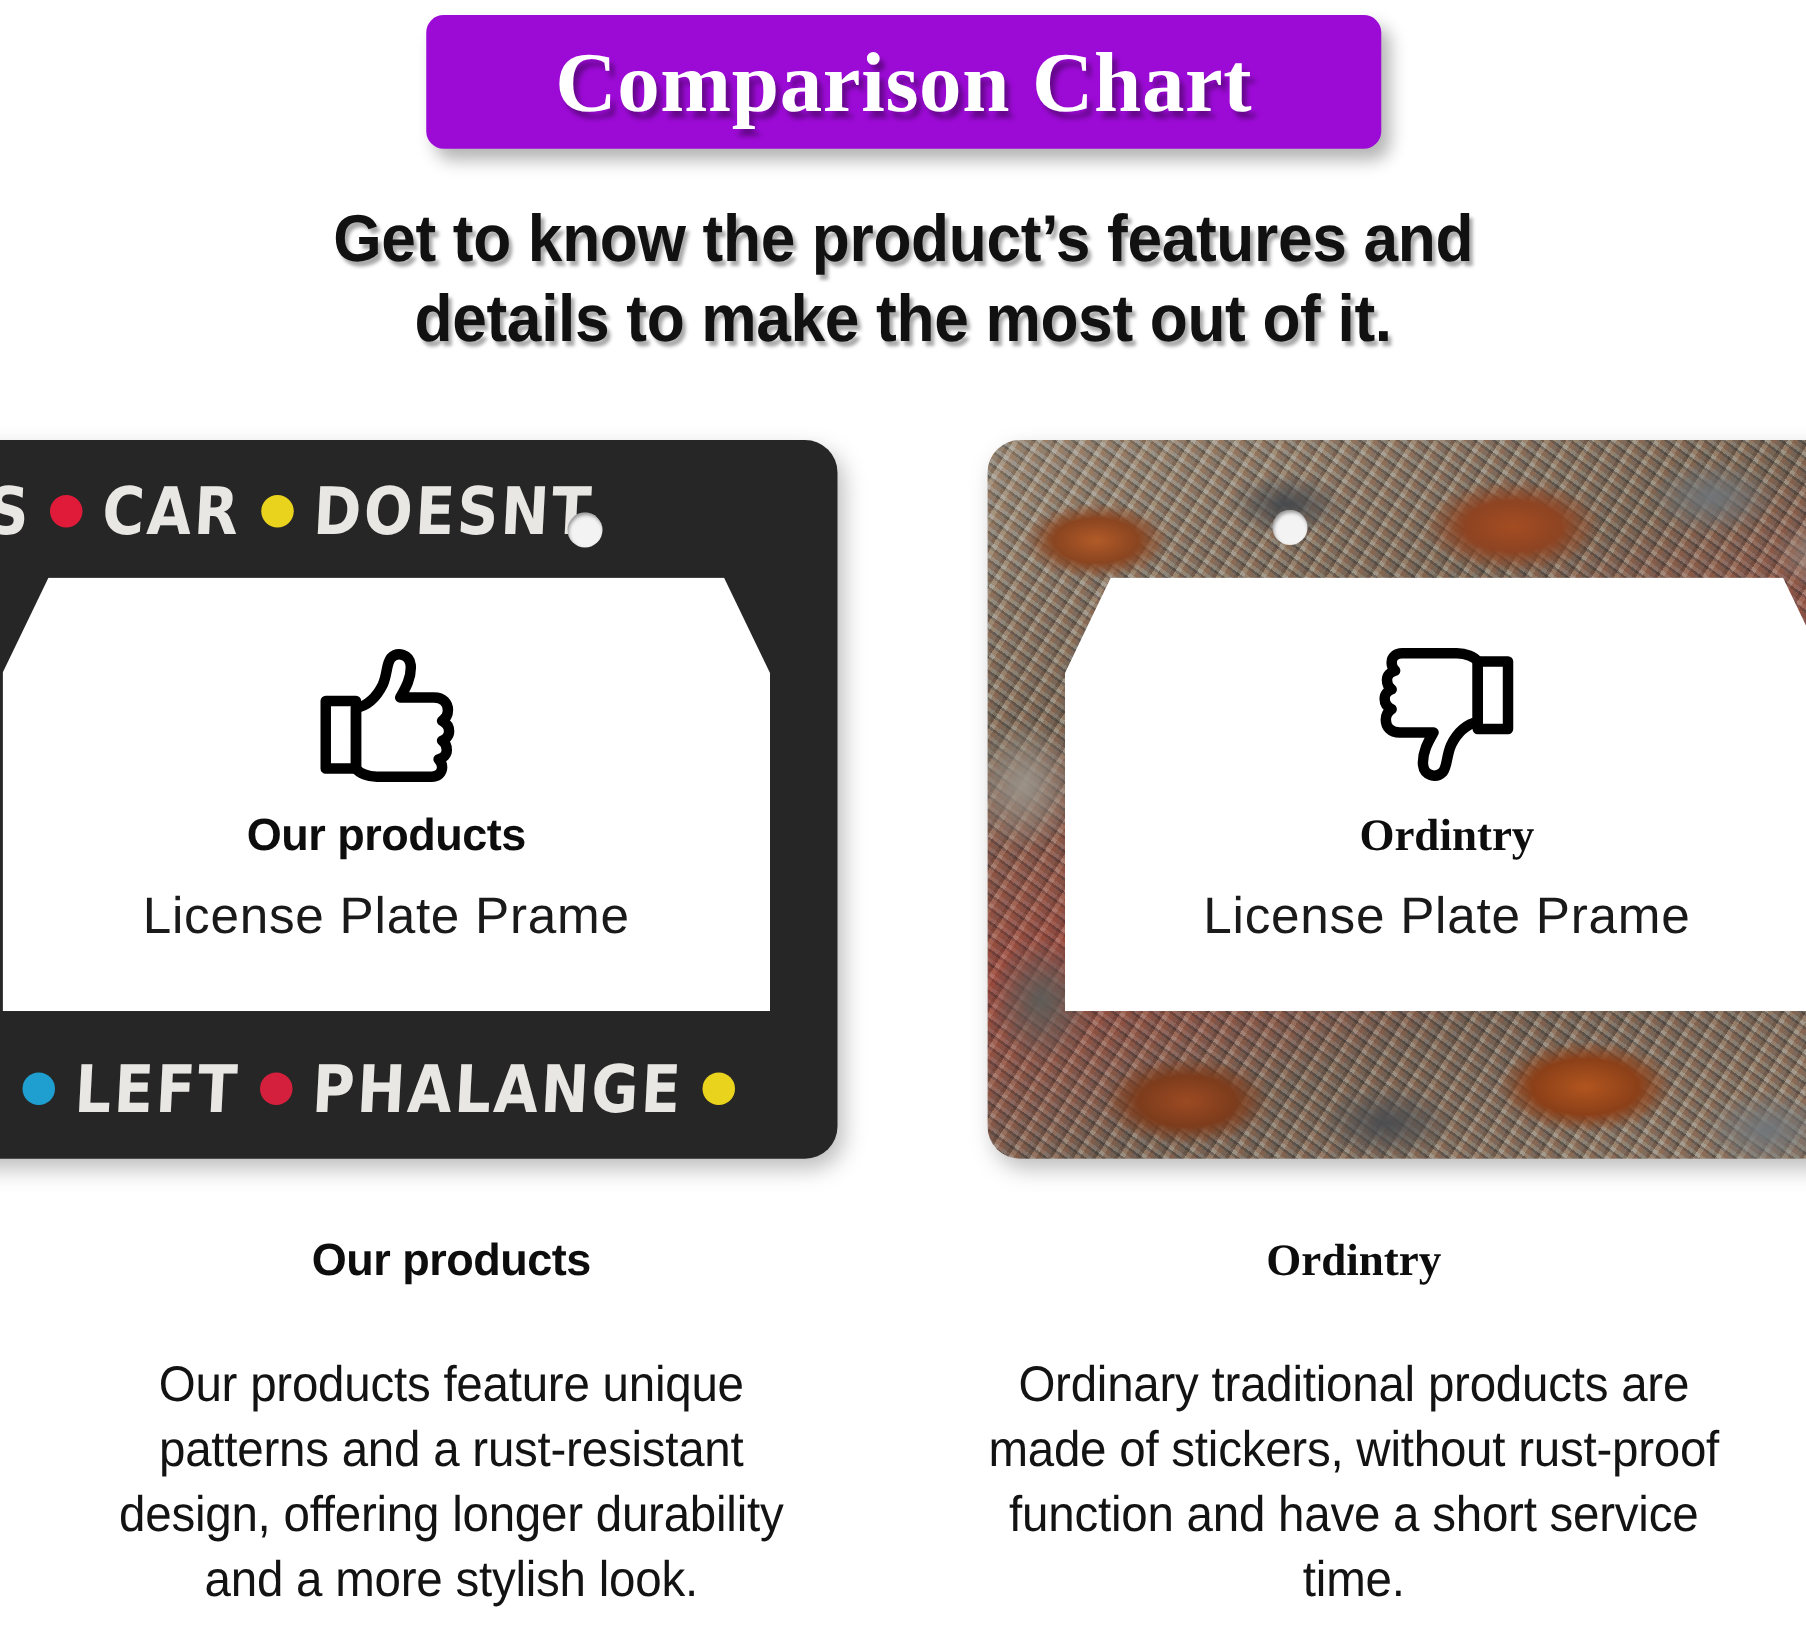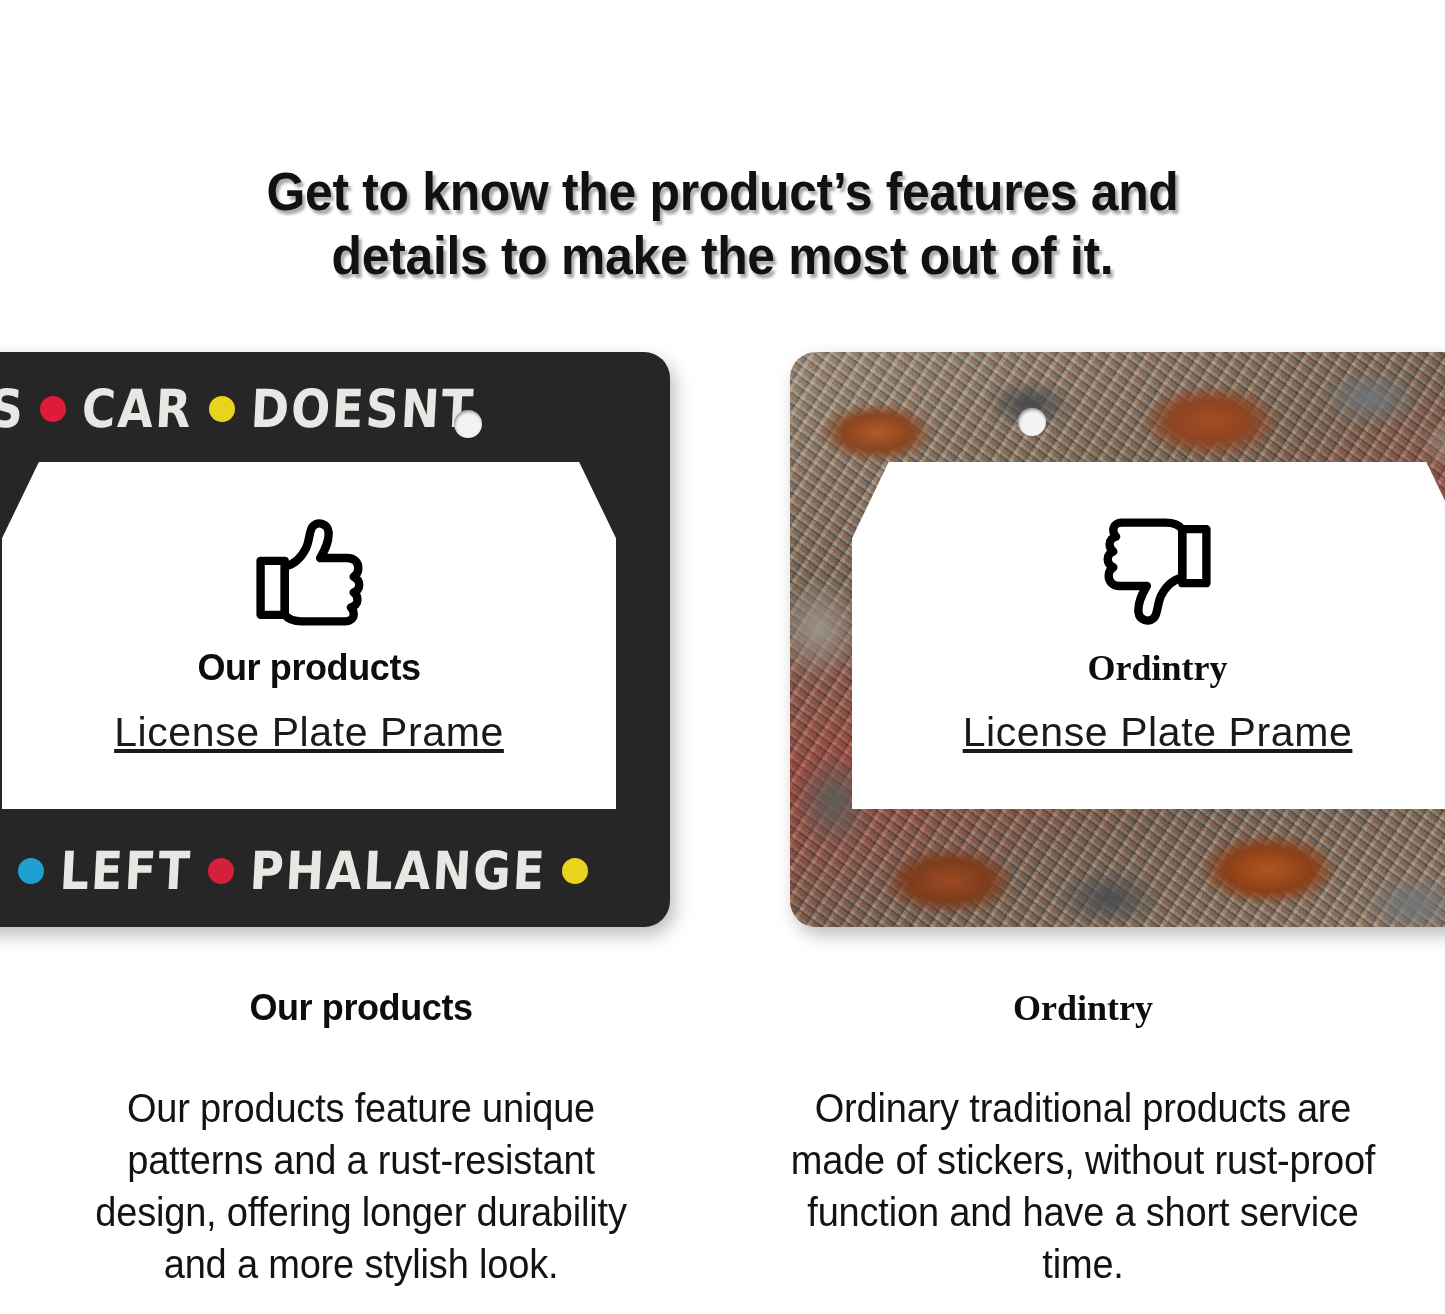--- a/index.html
+++ b/index.html
@@ -148,21 +148,20 @@
   .brand.serif { font-family:"Liberation Serif", serif; letter-spacing:0px; }
 
   .sub-brand {
     font-family:"Liberation Sans", sans-serif;
     font-weight:300;
     font-size:41px;
     color:#1a1a1a;
     margin-top:22px;
     letter-spacing:0.6px;
     line-height:1;
-    text-decoration:underline;
   }
 
   
   .cols { position:absolute; left:0; top:990px; width:1445px; height:324px; }
   .col  { position:absolute; top:0; width:722px; text-align:center; }
   .col.left  { left:0; }
   .col.right { left:722px; }
 
   .col-title {
     font-size:36px; font-weight:700; color:#0d0d0d; line-height:1;
@@ -180,20 +179,23 @@
     transform:scaleX(0.95);
   }
   .col.left  .col-body { padding:0 52px; }
   .col.right .col-body { padding:0 44px; }
 </style>
 </head>
 <body>
 
 <div id="root">
 
+  <div class="banner">
+    <div class="banner-text">Comparison Chart</div>
+  </div>
 
   <div class="subtitle">
     <span class="l1">Get to know the product’s features and</span>
     <span class="l2">details to make the most out of it.</span>
   </div>
 
   <div class="frames">
 
     <div class="frame-wrap left">
       <div class="plate black">

